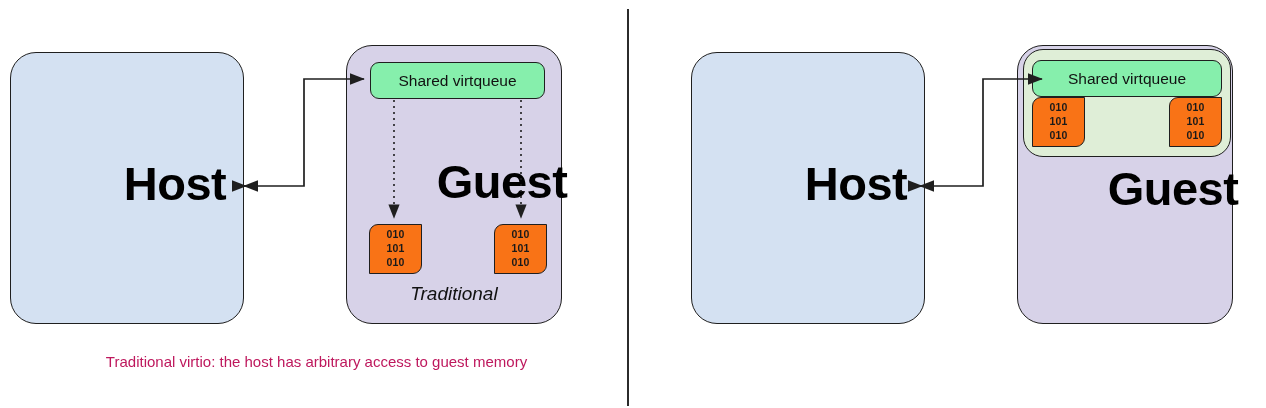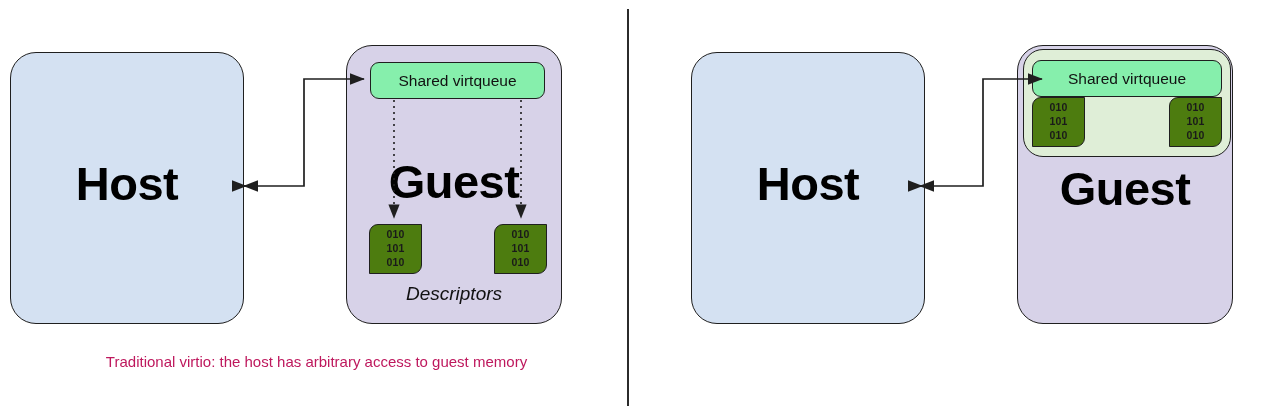--- a/index.html
+++ b/index.html
@@ -66,33 +66,34 @@
 
   .big-label {
     position: absolute;
     font-size: 47px;
     font-weight: bold;
     color: #000;
     letter-spacing: -0.5px;
     text-align: center;
     line-height: 1;
     white-space: nowrap;
+    padding-left: 48px;
   }
 
   .vq-label {
     font-size: 15.5px;
     color: #111;
     white-space: nowrap;
   }
 
   
   .desc {
     position: absolute;
     box-sizing: border-box;
-    background: #4d7c0f;
+    background: #f97316;
     border: 1.6px solid #1f1f1f;
     border-radius: 9px 0 9px 0;
     display: flex;
     flex-direction: column;
     align-items: center;
     justify-content: center;
     line-height: 1.32;
   }
   .desc.flip {
     border-radius: 9px 0 9px 0;
@@ -151,21 +152,21 @@
       <span>101</span>
       <span>010</span>
     </div>
 
     <div class="desc flip" style="left:494px; top:224px; width:53px; height:50px;">
       <span>010</span>
       <span>101</span>
       <span>010</span>
     </div>
 
-    <div class="desc-caption" style="left:346px; top:283px; width:216px;">Descriptors</div>
+    <div class="desc-caption" style="left:346px; top:283px; width:216px;">Traditional</div>
 
     <div class="caption" style="left:0px; top:353px; width:633px;">Traditional virtio: the host has arbitrary access to guest memory</div>
   </div>
 
   <div class="panel" id="panel-right">
 
     <div class="box host-box" style="left:58px; top:52px; width:234px; height:272px;"></div>
     <div class="big-label" style="left:58px; top:160px; width:234px;">Host</div>
 
     <div class="box guest-box" style="left:384px; top:45px; width:216px; height:279px;"></div>

